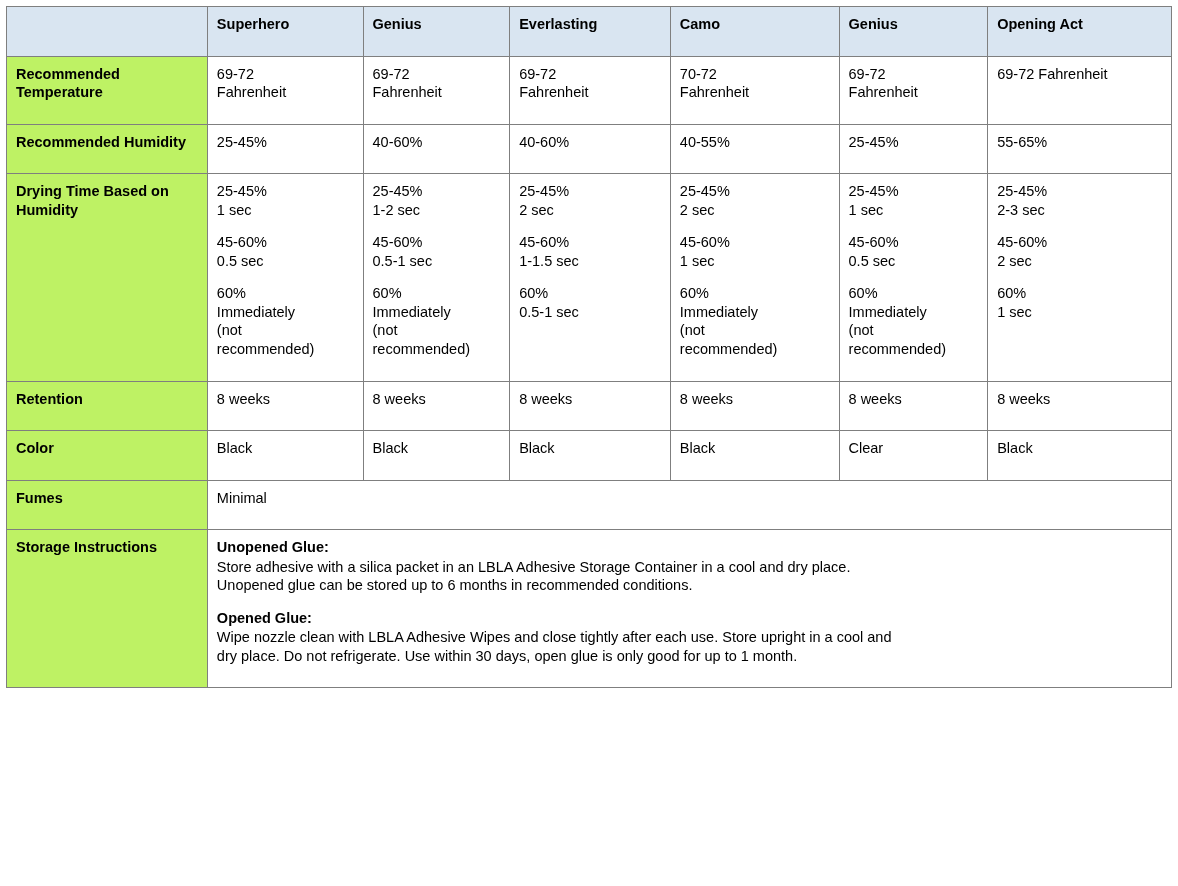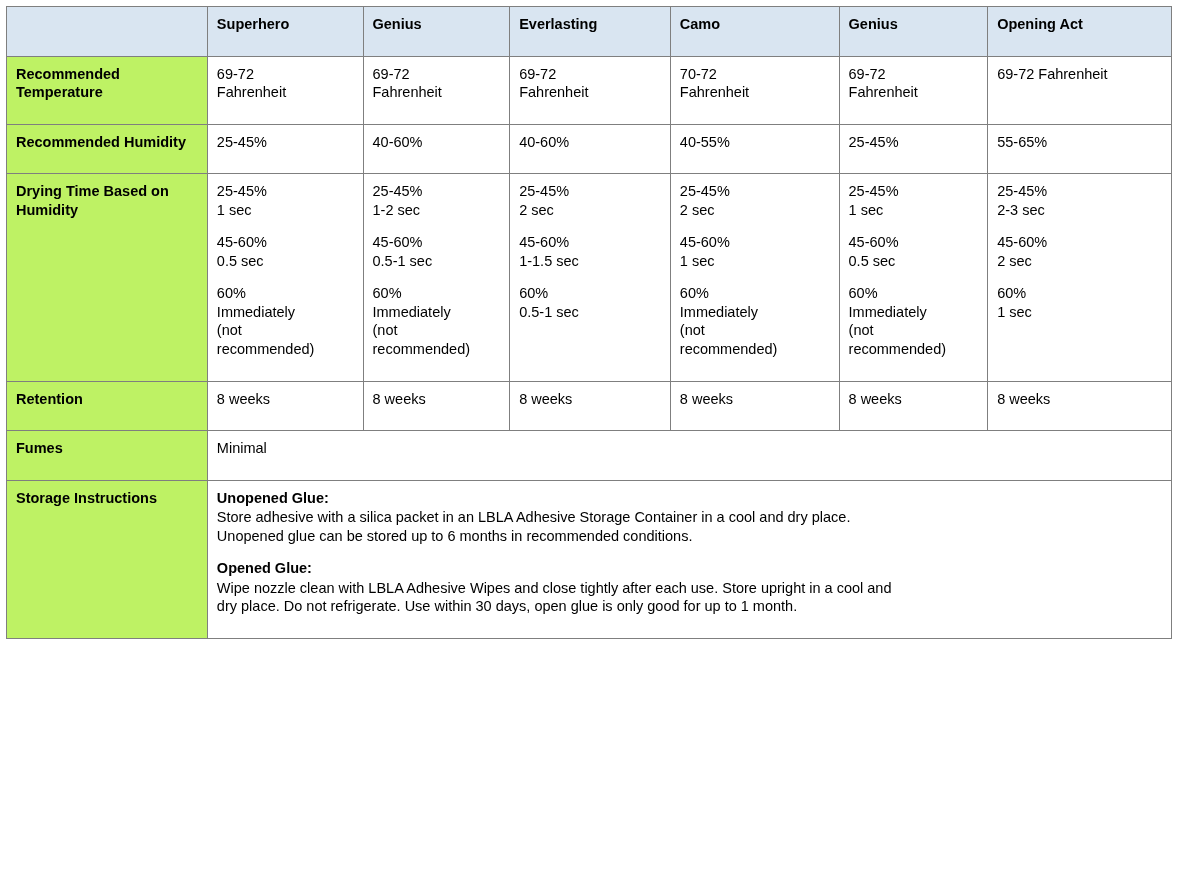--- a/index.html
+++ b/index.html
@@ -269,20 +269,41 @@
           </td>
         <td class="pad-small">
             <span class="line">8 weeks</span>
           </td>
         <td class="pad-small">
             <span class="line">8 weeks</span>
           </td>
       </tr>
 
 
+      <tr>
+        <td class="rowhead pad-small">Color</td>
+        <td class="pad-small">
+            <span class="line">Black</span>
+          </td>
+        <td class="pad-small">
+            <span class="line">Black</span>
+          </td>
+        <td class="pad-small">
+            <span class="line">Black</span>
+          </td>
+        <td class="pad-small">
+            <span class="line">Black</span>
+          </td>
+        <td class="pad-small">
+            <span class="line">Clear</span>
+          </td>
+        <td class="pad-small">
+            <span class="line">Black</span>
+          </td>
+      </tr>
 
       <tr>
         <td class="rowhead pad-small">Fumes</td>
         <td class="center pad-small" colspan="6">Minimal</td>
       </tr>
 
 
       <tr>
         <td class="rowhead">Storage Instructions</td>
         <td class="storage" colspan="6">

